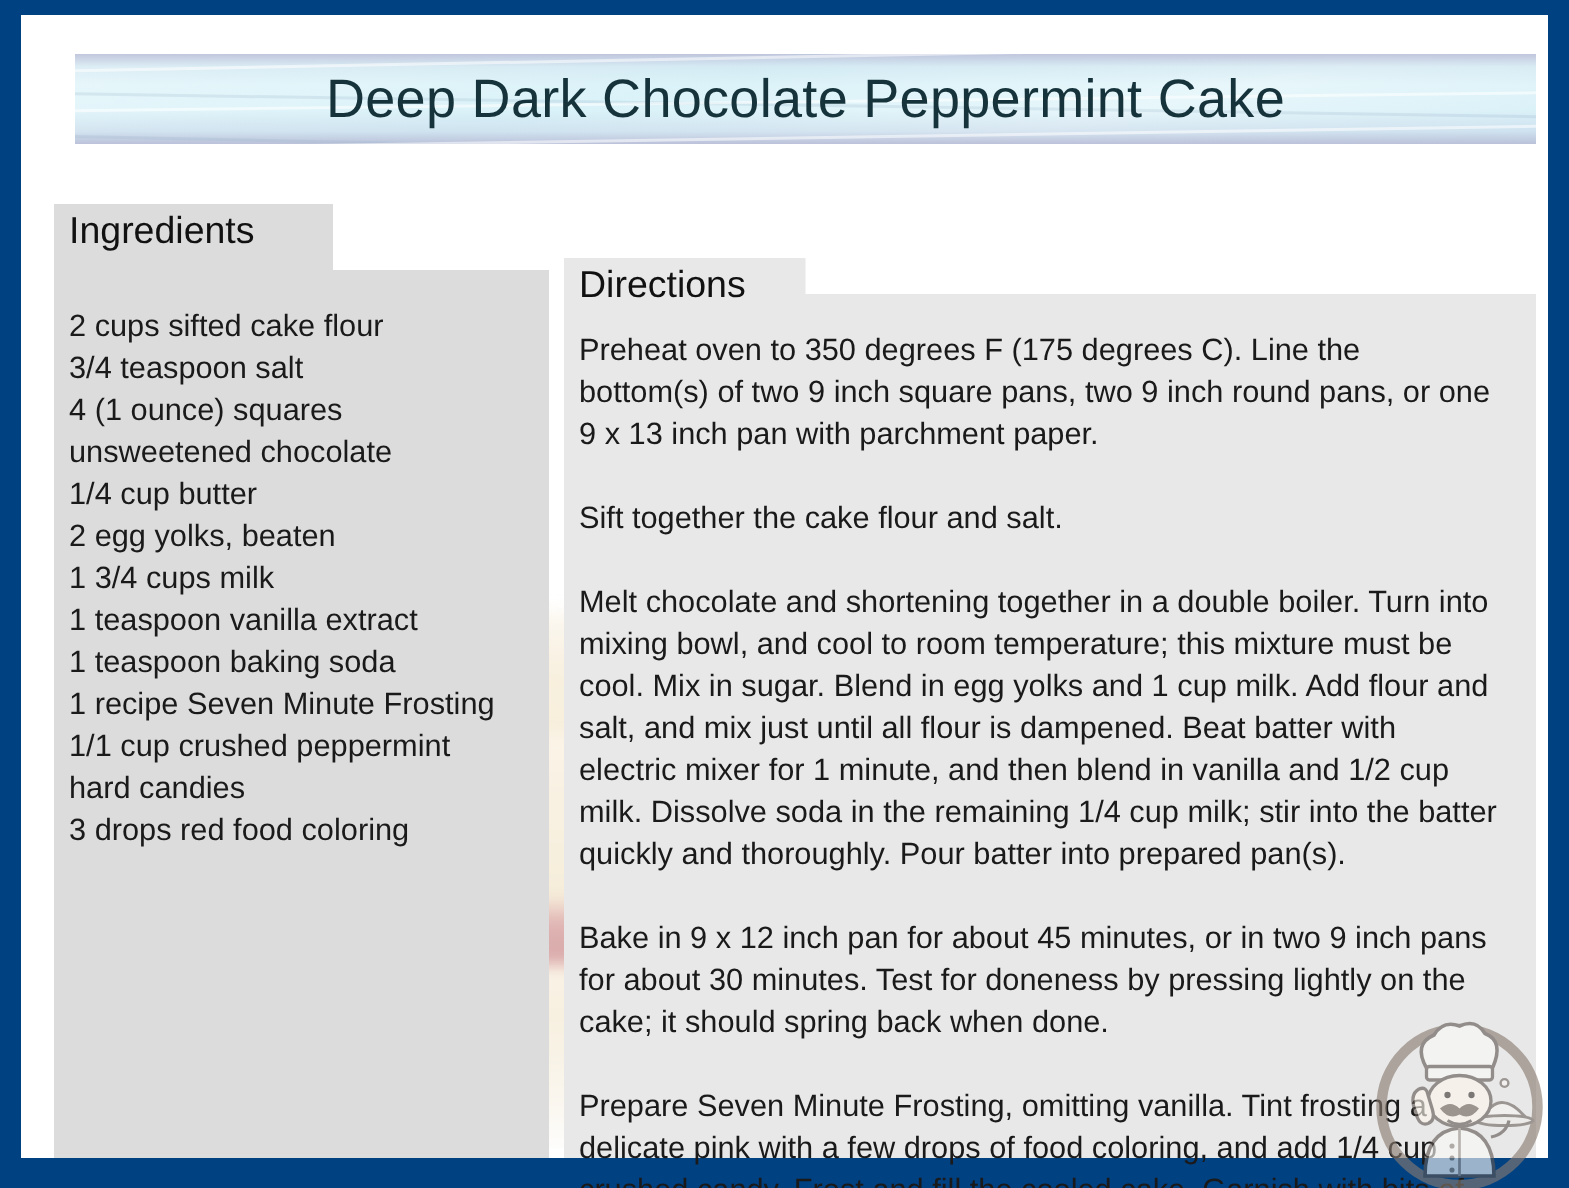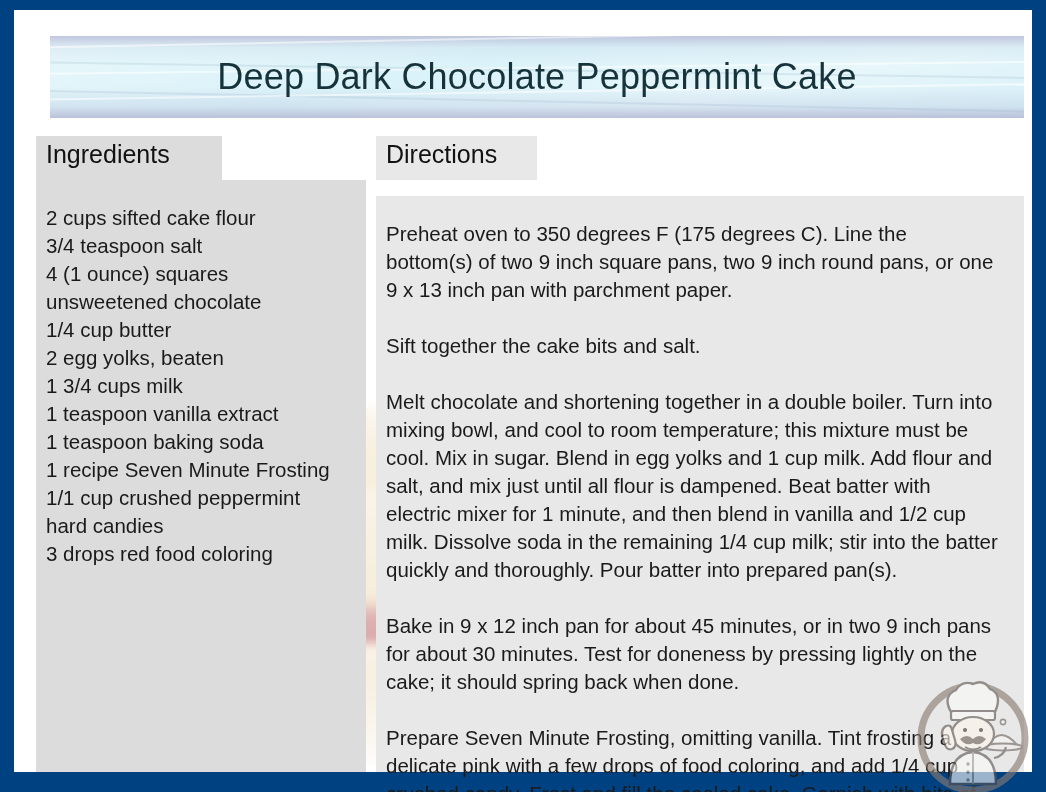--- a/index.html
+++ b/index.html
@@ -29,21 +29,21 @@
     height: 762px;
     background: #ffffff;
   }
 
   
   #title-banner {
     position: absolute;
     left: 36px;
     top: 26px;
     width: 974px;
-    height: 82px;
+    height: 60px;
     background:
       linear-gradient(180deg,
         rgba(186,190,216,0.85) 0%,
         rgba(206,226,238,0.5) 14%,
         rgba(220,243,248,0.25) 34%,
         rgba(214,240,247,0.2) 62%,
         rgba(198,214,232,0.55) 86%,
         rgba(183,188,214,0.9) 100%),
       linear-gradient(168deg,
         rgba(255,255,255,0.55) 0%,
@@ -163,21 +163,21 @@
   #ingredients-panel .panel-body { background: #dcdcdc; }
   #directions-panel  .panel-body { background: #e8e8e8; margin-top: 16px; }
 
   .panel-heading-tab {
     position: absolute;
     left: 0;
     top: 0;
     height: 44px;
   }
   #ingredients-panel .panel-heading-tab { width: 186px; background: #dcdcdc; }
-  #directions-panel  .panel-heading-tab { width: 161px; background: #e8e8e8; }
+  #directions-panel  .panel-heading-tab { width: 161px; background: #e8e8e8; margin-top: 36px; }
 
   .panel-heading-text {
     position: absolute;
     left: 10px;
     top: 4px;
     font-size: 25px;
     font-weight: 400;
     color: #111111;
     white-space: nowrap;
   }
@@ -262,21 +262,21 @@
       <div class="panel-heading-tab">
         <div class="panel-heading-text">Ingredients</div>
       </div>
     </div>
 
     <div id="directions-panel" class="panel">
       <div class="panel-body">
         <div class="panel-content">
           <div id="directions-steps">
             <p>Preheat oven to 350 degrees F (175 degrees C).  Line the bottom(s) of two 9 inch square pans, two 9 inch round pans, or one 9 x 13 inch pan with parchment paper.</p>
-            <p>Sift together the cake bits and salt.</p>
+            <p>Sift together the cake flour and salt.</p>
             <p>Melt chocolate and shortening together in a double boiler.  Turn into mixing bowl, and cool to room temperature; this mixture must be cool.  Mix in sugar.  Blend in egg yolks and 1 cup milk.  Add flour and salt, and mix just until all flour is dampened.  Beat batter with electric mixer for 1 minute, and then blend in vanilla and 1/2 cup milk.  Dissolve soda in the remaining 1/4 cup milk; stir into the batter quickly and thoroughly.  Pour batter into prepared pan(s).</p>
             <p>Bake in 9 x 12 inch pan for about 45 minutes, or in two 9 inch pans for about 30 minutes.  Test for doneness by pressing lightly on the cake; it should spring back when done.</p>
             <p>Prepare Seven Minute Frosting, omitting vanilla.  Tint frosting a delicate pink with a few drops of food coloring, and add 1/4 cup crushed candy.  Frost and fill the cooled cake.  Garnish with bits of crushed candy.</p>
           </div>
         </div>
       </div>
       <div class="panel-heading-tab">
         <div class="panel-heading-text">Directions</div>
       </div>
     </div>

